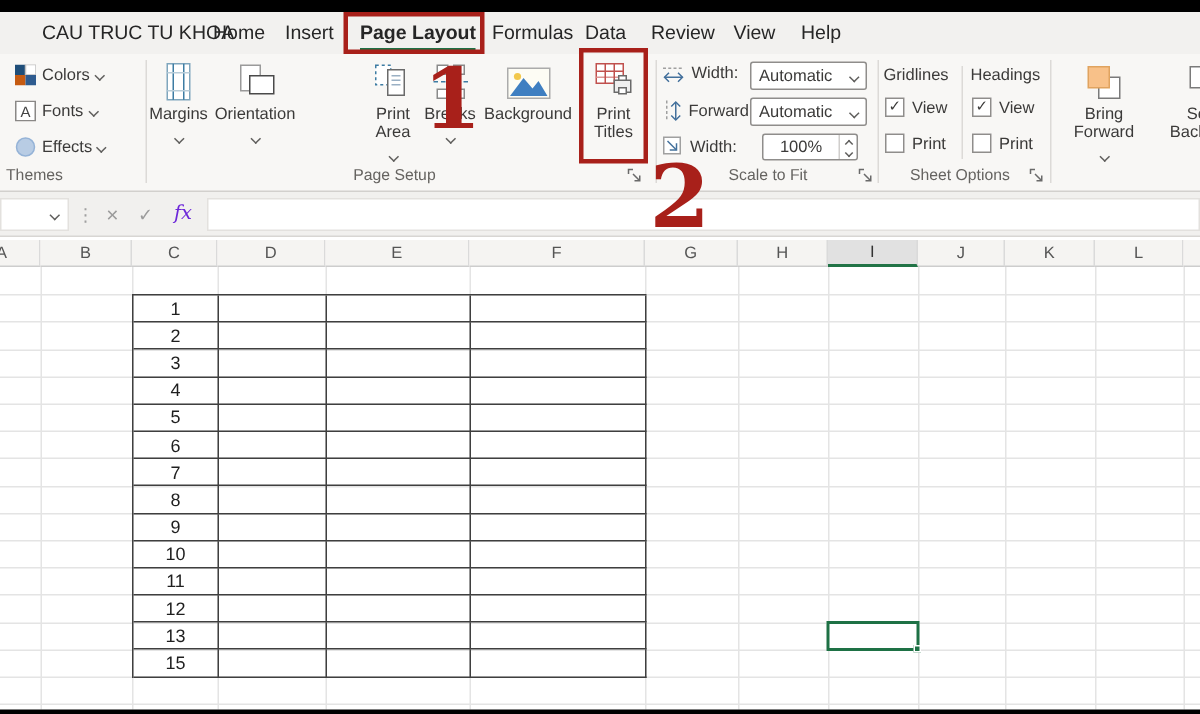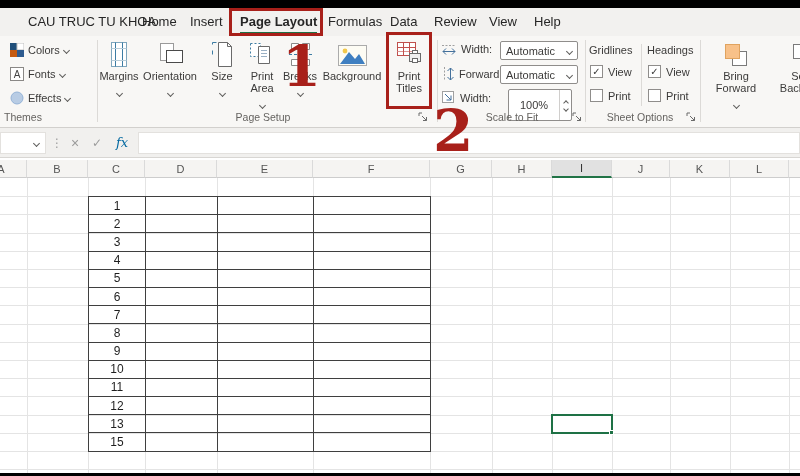--- a/index.html
+++ b/index.html
@@ -24,21 +24,21 @@
   .vsep { position:absolute; top:4px; height:82px; width:1px; background:#dcdad7; }
   .grouplabel { position:absolute; top:75px; font-size:10.5px; color:#656360; text-align:center; }
   .launcher { position:absolute; top:76px; width:10px; height:10px; }
   .bigbtn { position:absolute; top:2px; height:88px; text-align:center; }
   .bigbtn .bicon { height:30px; display:flex; align-items:flex-end; justify-content:center; }
   .bigbtn .blabel { font-size:11px; line-height:12px; color:#3b3a39; margin-top:2px; }
   .chev { display:inline-block; width:5px; height:5px; border-right:1.2px solid #5f5e5c; border-bottom:1.2px solid #5f5e5c; transform:rotate(45deg); margin-top:1px; }
   .smallbtn { position:absolute; left:10px; height:18px; display:flex; align-items:center; gap:4px; font-size:11px; color:#3b3a39; white-space:nowrap; }
   .srow { position:absolute; display:flex; align-items:center; gap:4px; font-size:11px; color:#3b3a39; }
   .ddl { position:absolute; height:19px; background:#fff; border:1px solid #8f8d8b; border-radius:2px; font-size:11px; color:#3b3a39; display:flex; align-items:center; justify-content:space-between; padding:0 5px; }
-  .spin { position:absolute; height:32px; background:#fff; border:1px solid #8f8d8b; border-radius:2px; font-size:11px; color:#3b3a39; display:flex; align-items:center; }
+  .spin { position:absolute; height:18px; background:#fff; border:1px solid #8f8d8b; border-radius:2px; font-size:11px; color:#3b3a39; display:flex; align-items:center; }
   .spin .val { flex:1; text-align:center; }
   .spin .arr { width:12px; display:flex; flex-direction:column; align-items:center; gap:2px; border-left:1px solid #d0cecc; height:100%; justify-content:center; }
   .spin .arr i { display:block; width:4px; height:4px; border-right:1px solid #5f5e5c; border-bottom:1px solid #5f5e5c; }
   .spin .arr i.up { transform:rotate(-135deg); margin-top:1px; }
   .spin .arr i.dn { transform:rotate(45deg); }
   .cbrow { position:absolute; display:flex; align-items:center; gap:5px; font-size:11px; color:#3b3a39; }
   .cb { width:13px; height:13px; background:#fff; border:1px solid #8f8d8b; display:flex; align-items:center; justify-content:center; font-size:10px; line-height:10px; color:#3b3a39; }
   .sheetopt-hdr { position:absolute; font-size:11px; color:#3b3a39; }
 
   
@@ -132,31 +132,20 @@
     <div class="bigbtn" style="left:139px;width:62px;">
       <div class="bicon">
           <svg width="27" height="26">
             <rect x="3.5" y="1.5" width="13" height="17" fill="#fff" stroke="#9a9a9a"></rect>
             <rect x="9.5" y="8.5" width="16" height="12" fill="#fff" stroke="#4a4a4a"></rect>
           </svg>
         </div>
       <div class="blabel">Orientation</div>
       <span class="chev"></span>
     </div>
-    <div class="bigbtn" style="left:201px;width:42px;">
-      <div class="bicon">
-          <svg width="24" height="27">
-            <path d="M2.5,3.5 v-2 h4 M2.5,9.5 v4" fill="none" stroke="#3d7ca3"></path>
-            <path d="M8.5,1.5 h9 l4,4 v20 h-13 z" fill="#fff" stroke="#6a6a6a"></path>
-            <path d="M17.5,1.5 v4 h4" fill="none" stroke="#6a6a6a"></path>
-          </svg>
-        </div>
-      <div class="blabel">Size</div>
-      <span class="chev"></span>
-    </div>
     <div class="bigbtn" style="left:243px;width:38px;">
       <div class="bicon">
           <svg width="26" height="27">
             <rect x="1.5" y="2.5" width="10" height="13" fill="#fff" stroke="#3d7ca3" stroke-dasharray="2,2"></rect>
             <path d="M9.5,5.5 h11 v17 h-11 z" fill="#fff" stroke="#6a6a6a"></path>
             <path d="M12,9.5 h6 M12,12.5 h6 M12,15.5 h6" stroke="#9ab0c4"></path>
           </svg>
         </div>
       <div class="blabel">Print Area</div>
       <span class="chev"></span>
@@ -312,21 +301,21 @@
     </div>
   </div>
 
   <div class="fbar">
     <div class="namebox">
         <span class="chev"></span>
       </div>
     <div class="fdots">⋮</div>
     <div class="fbtn" style="left:66px;width:18px;font-size:14px;">×</div>
     <div class="fbtn" style="left:88px;width:18px;font-size:12px;">✓</div>
-    <div class="fbtn" style="left:112px;width:20px;font-size:13px;color:#0369a1;font-style:italic;font-family:'DejaVu Serif','Liberation Serif',serif;">fx</div>
+    <div class="fbtn" style="left:112px;width:20px;font-size:13px;color:#6d28d9;font-style:italic;font-family:'DejaVu Serif','Liberation Serif',serif;">fx</div>
     <div class="finput"></div>
   </div>
 
   <div class="sheet">
     <div class="colhdrs">
         <div class="colhdr" style="left: -24px; width: 51px;">A</div>
         <div class="colhdr" style="left: 27px; width: 61px;">B</div>
         <div class="colhdr" style="left: 88px; width: 57px;">C</div>
         <div class="colhdr" style="left: 145px; width: 72px;">D</div>
         <div class="colhdr" style="left: 217px; width: 96px;">E</div>

